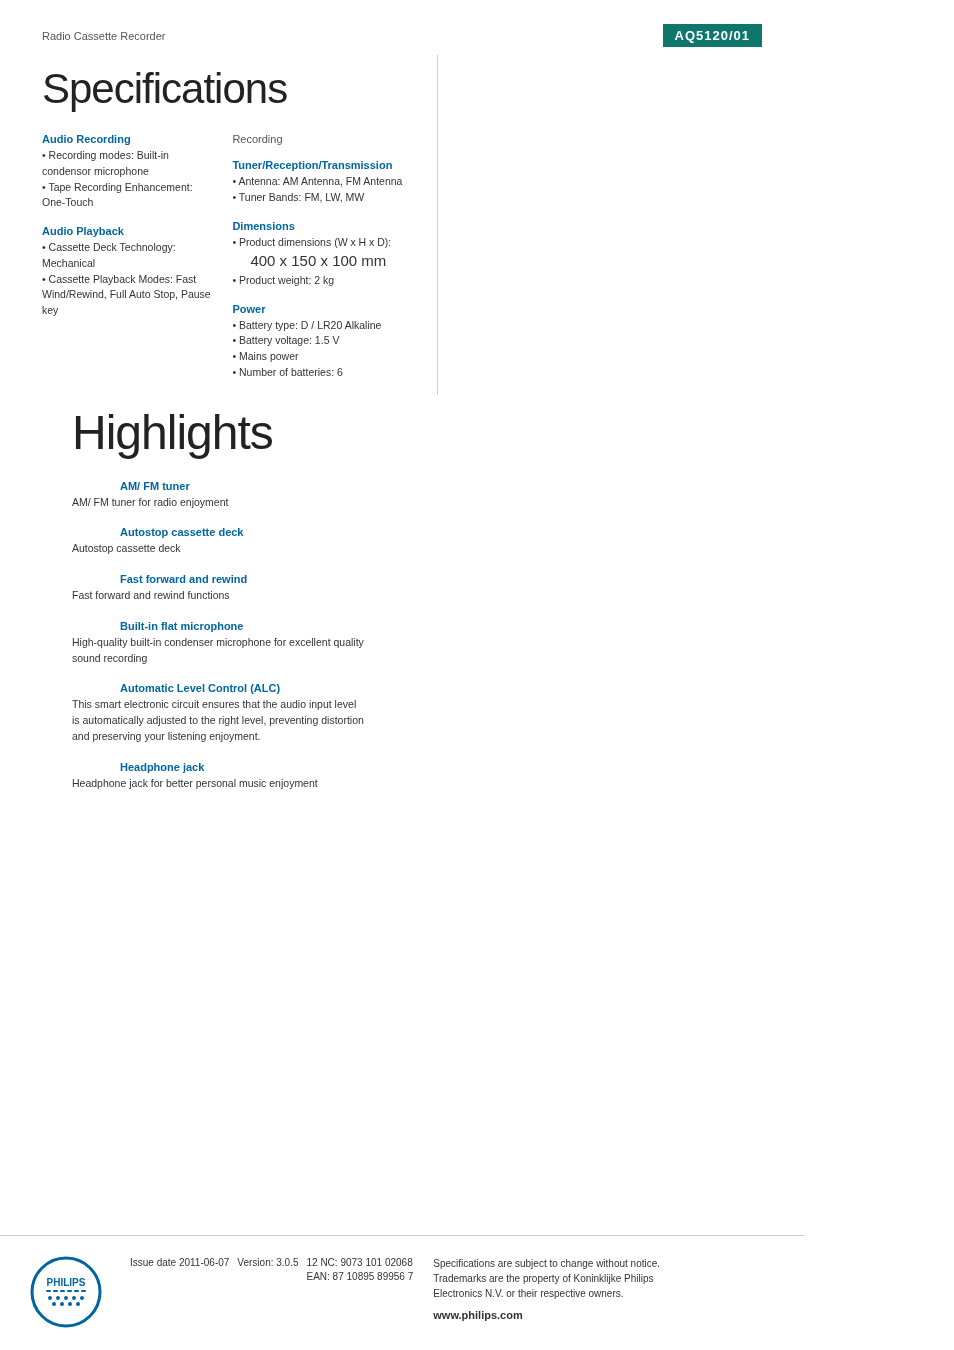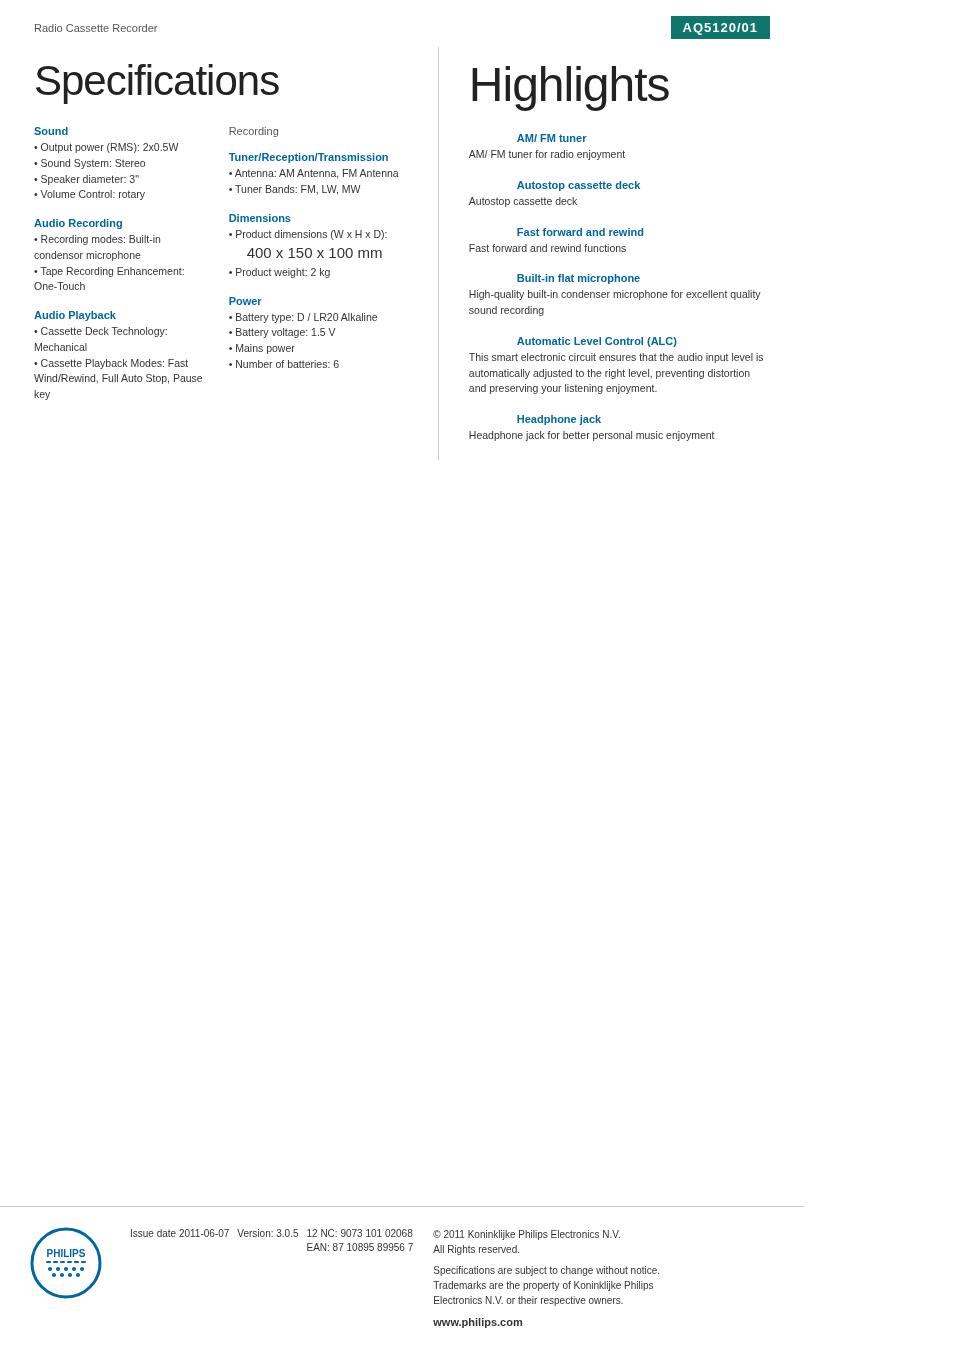--- a/index.html
+++ b/index.html
@@ -8,21 +8,21 @@
       font-size: 11px;
       color: #222;
       background: #fff;
       width: 954px;
       min-height: 1350px;
       position: relative;
     }
     .page {
       width: 804px;
       min-height: 1350px;
-      padding: 4px;
+      padding: 12px;
       position: relative;
     }
     
     .header {
       display: flex;
       justify-content: space-between;
       align-items: center;
       padding: 12px 30px 8px 30px;
       border-bottom: none;
     }
@@ -35,20 +35,21 @@
       color: #fff;
       font-size: 13px;
       font-weight: bold;
       padding: 4px 12px;
       letter-spacing: 1px;
     }
     
     .main-content {
       display: flex;
       padding: 0 30px;
+      flex-direction: column;
     }
     
     .left-col {
       width: 55%;
       padding-right: 20px;
       border-right: 1px solid #ccc;
     }
     
     .right-col {
       width: 45%;
@@ -180,27 +181,20 @@
 
   <div class="main-content">
 
     <div class="left-col">
       <div class="page-title">Specifications</div>
 
       <div class="specs-columns">
 
         <div class="specs-col-1">
 
-          <div class="spec-section">
-            <div class="spec-section-title">Sound</div>
-            <div class="spec-item">Output power (RMS): 2x0.5W</div>
-            <div class="spec-item">Sound System: Stereo</div>
-            <div class="spec-item">Speaker diameter: 3"</div>
-            <div class="spec-item">Volume Control: rotary</div>
-          </div>
 
 
           <div class="spec-section">
             <div class="spec-section-title">Audio Recording</div>
             <div class="spec-item">Recording modes: Built-in condensor microphone</div>
             <div class="spec-item">Tape Recording Enhancement: One-Touch</div>
           </div>
 
           <div class="spec-section">
             <div class="spec-section-title">Audio Playback</div>
@@ -310,22 +304,20 @@
     </div>
 
     <div class="footer-meta">
       <div class="footer-meta-item">Issue date 2011-06-07</div>
       <div class="footer-meta-item">Version: 3.0.5</div>
       <div class="footer-meta-item" style="white-space:pre-line;">12 NC: 9073 101 02068
 EAN: 87 10895 89956 7</div>
     </div>
 
     <div class="footer-legal">
-      <div style="white-space:pre-line; margin-bottom:6px;">© 2011 Koninklijke Philips Electronics N.V.
-All Rights reserved.</div>
       <div style="white-space:pre-line; margin-bottom:6px;">Specifications are subject to change without notice.
 Trademarks are the property of Koninklijke Philips
 Electronics N.V. or their respective owners.</div>
       <div class="footer-website">www.philips.com</div>
     </div>
 
   </div>
 
 </div>
 

